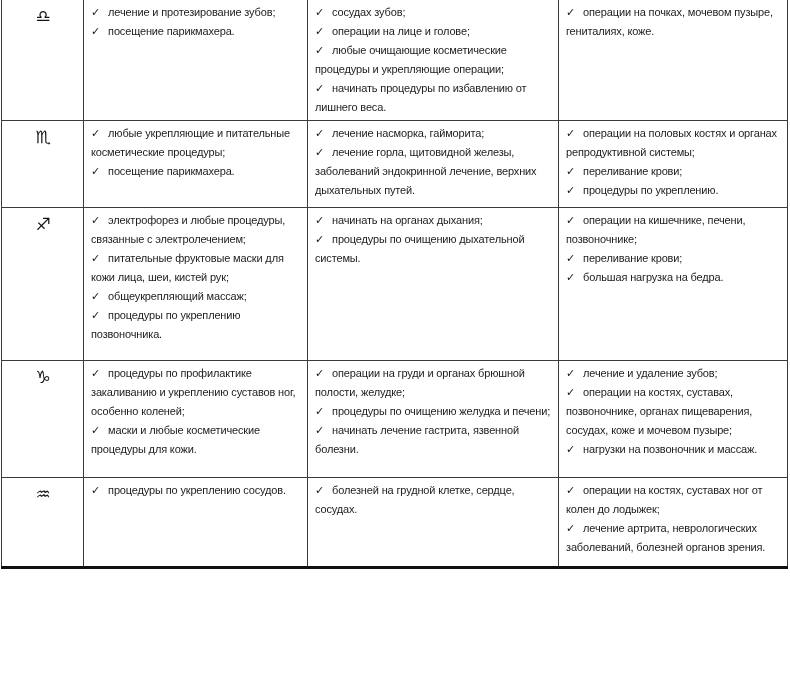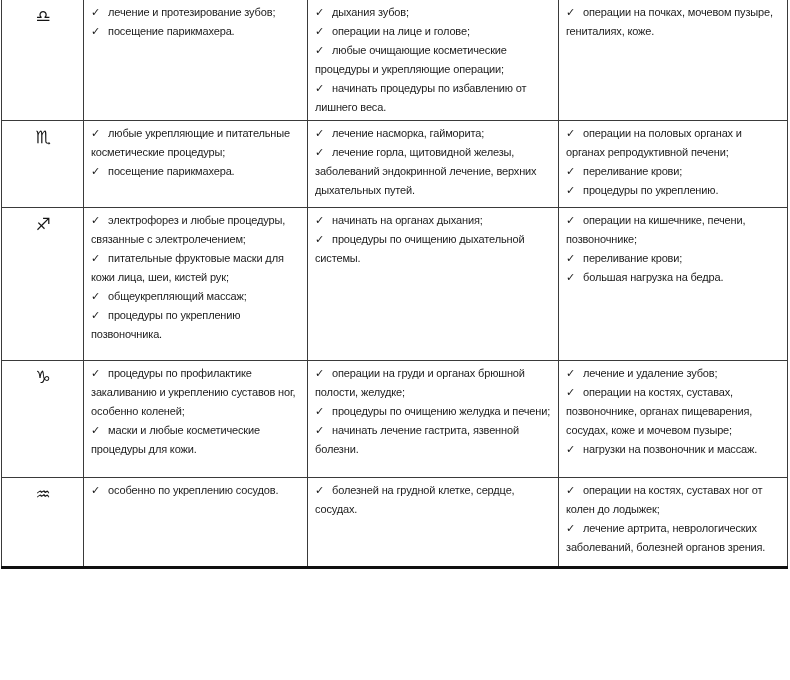--- a/index.html
+++ b/index.html
@@ -69,41 +69,41 @@
     <col style="width:229px">
   </colgroup>
   <tbody>
       <tr style="height: 118px;">
         <td class="sign-cell"><span class="zodiac-symbol">♎</span></td>
         <td class="text-cell">
           <p class="item"><span class="check">✓</span><span>лечение и протезирование зубов;</span></p>
           <p class="item"><span class="check">✓</span><span>посещение парикмахера.</span></p>
         </td>
         <td class="text-cell">
-          <p class="item"><span class="check">✓</span><span>дыхания зубов;</span></p>
+          <p class="item"><span class="check">✓</span><span>сосудах зубов;</span></p>
           <p class="item"><span class="check">✓</span><span>операции на лице и голове;</span></p>
           <p class="item"><span class="check">✓</span><span>любые очищающие косметические процедуры и укрепляющие операции;</span></p>
           <p class="item"><span class="check">✓</span><span>начинать процедуры по избавлению от лишнего веса.</span></p>
         </td>
         <td class="text-cell">
           <p class="item"><span class="check">✓</span><span>операции на почках, мочевом пузыре, гениталиях, коже.</span></p>
         </td>
       </tr>
       <tr style="height: 87px;">
         <td class="sign-cell"><span class="zodiac-symbol">♏</span></td>
         <td class="text-cell">
           <p class="item"><span class="check">✓</span><span>любые укрепляющие и питательные косметические процедуры;</span></p>
           <p class="item"><span class="check">✓</span><span>посещение парикмахера.</span></p>
         </td>
         <td class="text-cell">
           <p class="item"><span class="check">✓</span><span>лечение насморка, гайморита;</span></p>
           <p class="item"><span class="check">✓</span><span>лечение горла, щитовидной железы, заболеваний эндокринной лечение, верхних дыхательных путей.</span></p>
         </td>
         <td class="text-cell">
-          <p class="item"><span class="check">✓</span><span>операции на половых органах и органах репродуктивной печени;</span></p>
+          <p class="item"><span class="check">✓</span><span>операции на половых костях и органах репродуктивной системы;</span></p>
           <p class="item"><span class="check">✓</span><span>переливание крови;</span></p>
           <p class="item"><span class="check">✓</span><span>процедуры по укреплению.</span></p>
         </td>
       </tr>
       <tr style="height: 153px;">
         <td class="sign-cell"><span class="zodiac-symbol">♐</span></td>
         <td class="text-cell">
           <p class="item"><span class="check">✓</span><span>электрофорез и любые процедуры, связанные с электролечением;</span></p>
           <p class="item"><span class="check">✓</span><span>питательные фруктовые маски для кожи лица, шеи, кистей рук;</span></p>
           <p class="item"><span class="check">✓</span><span>общеукрепляющий массаж;</span></p>
@@ -132,21 +132,21 @@
         </td>
         <td class="text-cell">
           <p class="item"><span class="check">✓</span><span>лечение и удаление зубов;</span></p>
           <p class="item"><span class="check">✓</span><span>операции на костях, суставах, позвоночнике, органах пищеварения, сосудах, коже и мочевом пузыре;</span></p>
           <p class="item"><span class="check">✓</span><span>нагрузки на позвоночник и массаж.</span></p>
         </td>
       </tr>
       <tr style="height: 90px;">
         <td class="sign-cell"><span class="zodiac-symbol">♒</span></td>
         <td class="text-cell">
-          <p class="item"><span class="check">✓</span><span>особенно по укреплению сосудов.</span></p>
+          <p class="item"><span class="check">✓</span><span>процедуры по укреплению сосудов.</span></p>
         </td>
         <td class="text-cell">
           <p class="item"><span class="check">✓</span><span>болезней на грудной клетке, сердце, сосудах.</span></p>
         </td>
         <td class="text-cell">
           <p class="item"><span class="check">✓</span><span>операции на костях, суставах ног от колен до лодыжек;</span></p>
           <p class="item"><span class="check">✓</span><span>лечение артрита, неврологических заболеваний, болезней органов зрения.</span></p>
         </td>
       </tr>
     </tbody>

